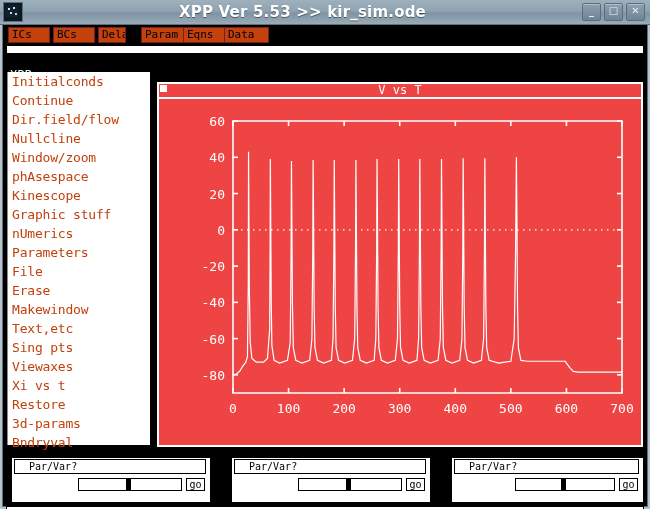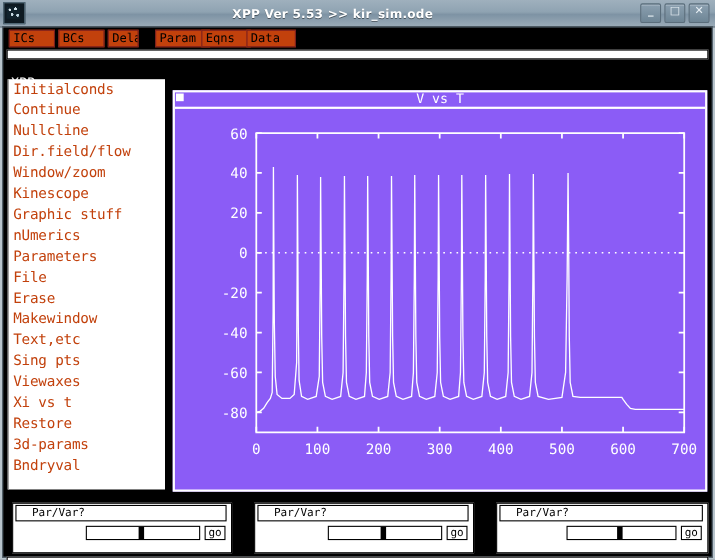--- a/index.html
+++ b/index.html
@@ -31,21 +31,21 @@
     background:
       radial-gradient(circle at 3px 3px,#d8e4ea 0 1.2px,transparent 1.4px),
       radial-gradient(circle at 8px 2px,#cfe0e8 0 1.2px,transparent 1.4px),
       radial-gradient(circle at 5px 7px,#c8dae4 0 1.2px,transparent 1.4px),
       radial-gradient(circle at 10px 8px,#bcd2de 0 1.2px,transparent 1.4px),
       linear-gradient(#11222c,#11222c);
   }
   #title-text{
     flex:1 1 auto;text-align:center;
     font-family:"DejaVu Sans","Liberation Sans",sans-serif;
-    font-size:11px;font-weight:bold;color:#ffffff;
+    font-size:15px;font-weight:bold;color:#ffffff;
     letter-spacing:.2px;
     text-shadow:0 1px 0 rgba(0,0,0,.45);
     white-space:nowrap;
   }
   #winbtns{display:flex;gap:3px;margin-right:5px;flex:0 0 auto;}
   .wbtn{
     width:17px;height:16px;
     background:linear-gradient(to bottom,#8ba0b0,#6e8595);
     border:1px solid #5a6d7b;border-radius:2px;
     color:#e8f0f5;font-family:"DejaVu Sans","Liberation Sans",sans-serif;
@@ -104,21 +104,21 @@
     padding-left:4px;
     color:#c2410c;font-size:13px;
     font-family:"DejaVu Sans Mono","Liberation Mono",monospace;
     white-space:nowrap;overflow:hidden;
     letter-spacing:-0.2px;
   }
 
   
   #plotwin{
     position:absolute;left:154px;top:57px;width:486px;height:365px;
-    background:#8b5cf6;
+    background:#ef4444;
     border:2px solid #ffffff;
     box-sizing:border-box;
   }
   #plot-titlebar{
     position:absolute;left:0;top:0;width:100%;height:15px;
     border-bottom:2px solid #fff;
     box-sizing:border-box;
     color:#fff;font-size:12px;line-height:13px;text-align:center;
     font-family:"DejaVu Sans Mono","Liberation Mono",monospace;
   }
@@ -189,23 +189,24 @@
         <div class="mbtn" style="left: 178px; width: 45px;">Eqns</div>
         <div class="mbtn" style="left: 219px; width: 45px;">Data</div>
       </div>
     <div id="whitestrip"></div>
 
     <div id="sidebar">
       <div id="sidebar-title">XPP</div>
       <div id="sidebar-list">
           <div class="sb-item">Initialconds</div>
           <div class="sb-item">Continue</div>
+          <div class="sb-item">Dir.field/flow</div>
           <div class="sb-item">Nullcline</div>
-          <div class="sb-item">Dir.field/flow</div>
           <div class="sb-item">Window/zoom</div>
+          <div class="sb-item">phAsespace</div>
           <div class="sb-item">Kinescope</div>
           <div class="sb-item">Graphic stuff</div>
           <div class="sb-item">nUmerics</div>
           <div class="sb-item">Parameters</div>
           <div class="sb-item">File</div>
           <div class="sb-item">Erase</div>
           <div class="sb-item">Makewindow</div>
           <div class="sb-item">Text,etc</div>
           <div class="sb-item">Sing pts</div>
           <div class="sb-item">Viewaxes</div>

